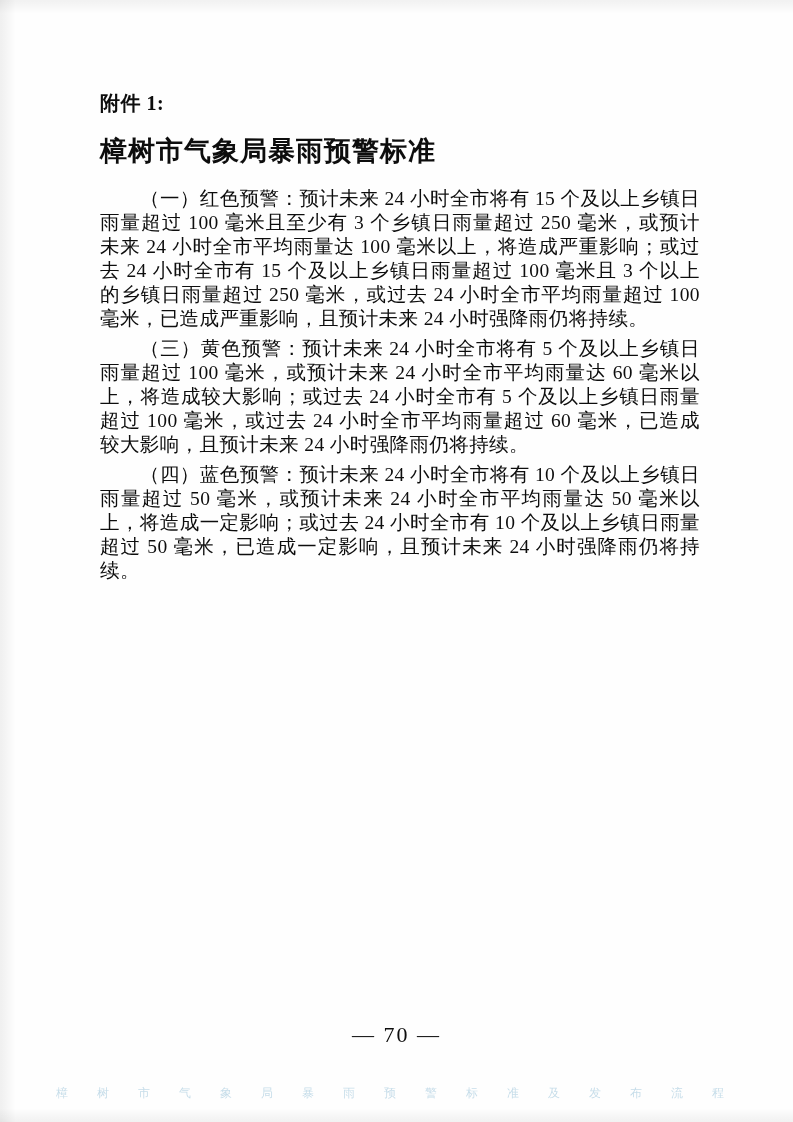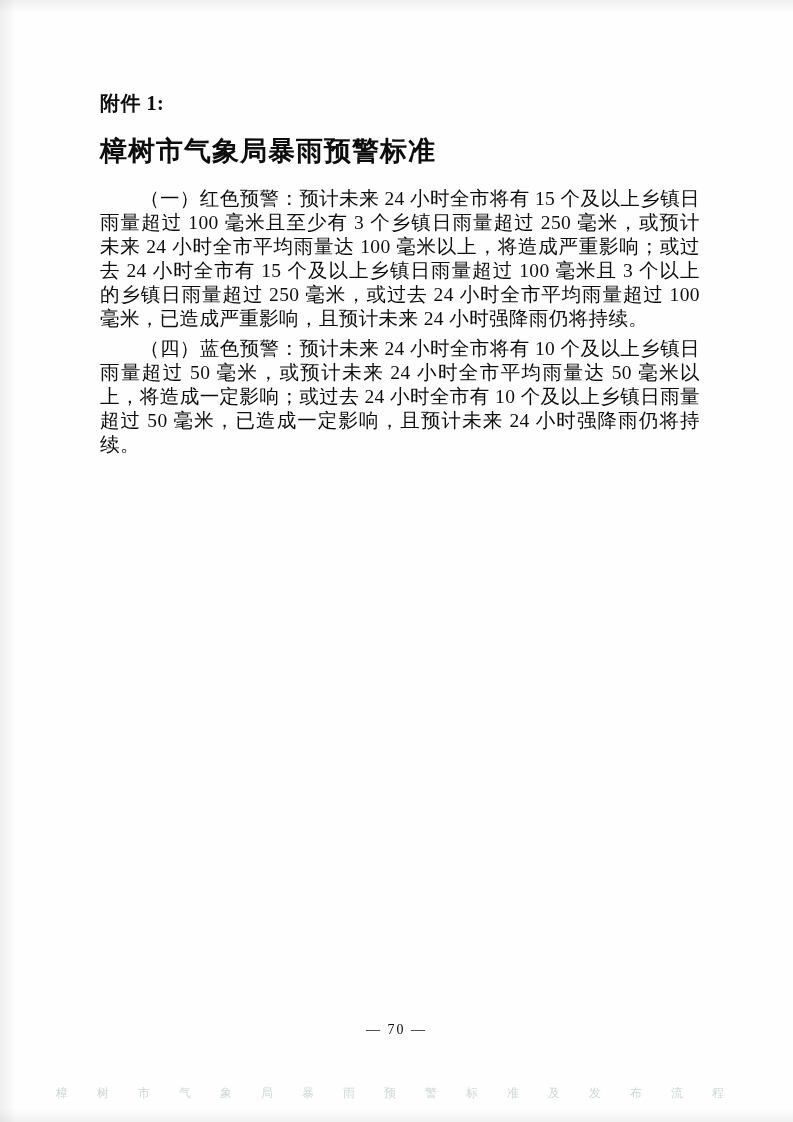--- a/index.html
+++ b/index.html
@@ -52,33 +52,33 @@
     text-indent: 40px;
     margin: 0 0 6px 0;
     letter-spacing: 0.4px;
   }
   .page-number {
     position: absolute;
     left: 0;
     top: 1022px;
     width: 793px;
     text-align: center;
-    font-size: 14px;
+    font-size: 22px;
     letter-spacing: 2px;
   }
   .scanline {
     position: absolute;
     left: 0;
     top: 1085px;
     width: 793px;
     height: 30px;
     overflow: hidden;
     opacity: 0.22;
     font-size: 12px;
-    color: #14532d;
+    color: #0369a1;
     letter-spacing: 13px;
     white-space: nowrap;
     text-align: center;
   }
   .edge-shadow-left {
     position: absolute;
     left: 0; top: 0;
     width: 16px; height: 1122px;
     background: linear-gradient(to right, rgba(0,0,0,0.06), rgba(0,0,0,0));
     pointer-events: none;
@@ -109,20 +109,21 @@
 
   <div class="content">
 
     <div class="attachment-label">附件 1:</div>
 
     <h1 class="doc-title">樟树市气象局暴雨预警标准</h1>
 
     <p class="para">（一）红色预警：预计未来 24 小时全市将有 15 个及以上乡镇日雨量超过 100 毫米且至少有 3 个乡镇日雨量超过 250 毫米，或预计未来 24 小时全市平均雨量达 100 毫米以上，将造成严重影响；或过去 24 小时全市有 15 个及以上乡镇日雨量超过 100 毫米且 3 个以上的乡镇日雨量超过 250 毫米，或过去 24 小时全市平均雨量超过 100 毫米，已造成严重影响，且预计未来 24 小时强降雨仍将持续。</p>
 
 
+    <p class="para">（三）黄色预警：预计未来 24 小时全市将有 5 个及以上乡镇日雨量超过 100 毫米，或预计未来 24 小时全市平均雨量达 60 毫米以上，将造成较大影响；或过去 24 小时全市有 5 个及以上乡镇日雨量超过 100 毫米，或过去 24 小时全市平均雨量超过 60 毫米，已造成较大影响，且预计未来 24 小时强降雨仍将持续。</p>
 
     <p class="para">（四）蓝色预警：预计未来 24 小时全市将有 10 个及以上乡镇日雨量超过 50 毫米，或预计未来 24 小时全市平均雨量达 50 毫米以上，将造成一定影响；或过去 24 小时全市有 10 个及以上乡镇日雨量超过 50 毫米，已造成一定影响，且预计未来 24 小时强降雨仍将持续。</p>
 
   </div>
 
   <div class="page-number">— 70 —</div>
 
   <div class="scanline">樟 树 市 气 象 局 暴 雨 预 警 标 准 及 发 布 流 程</div>
 
 </div>

